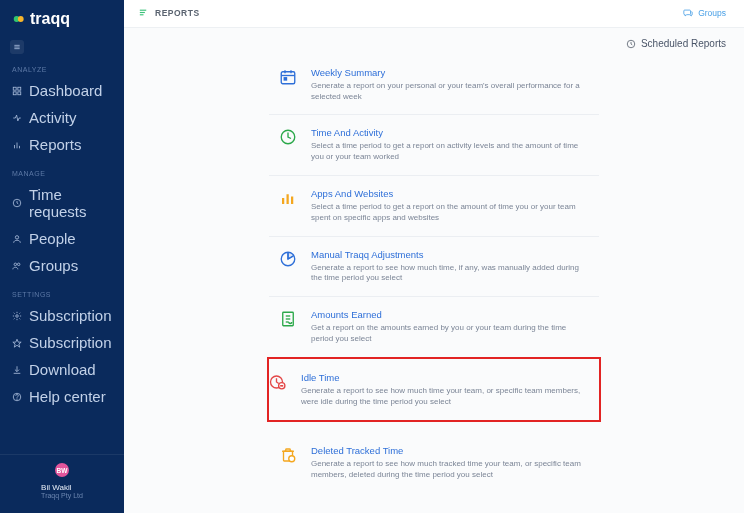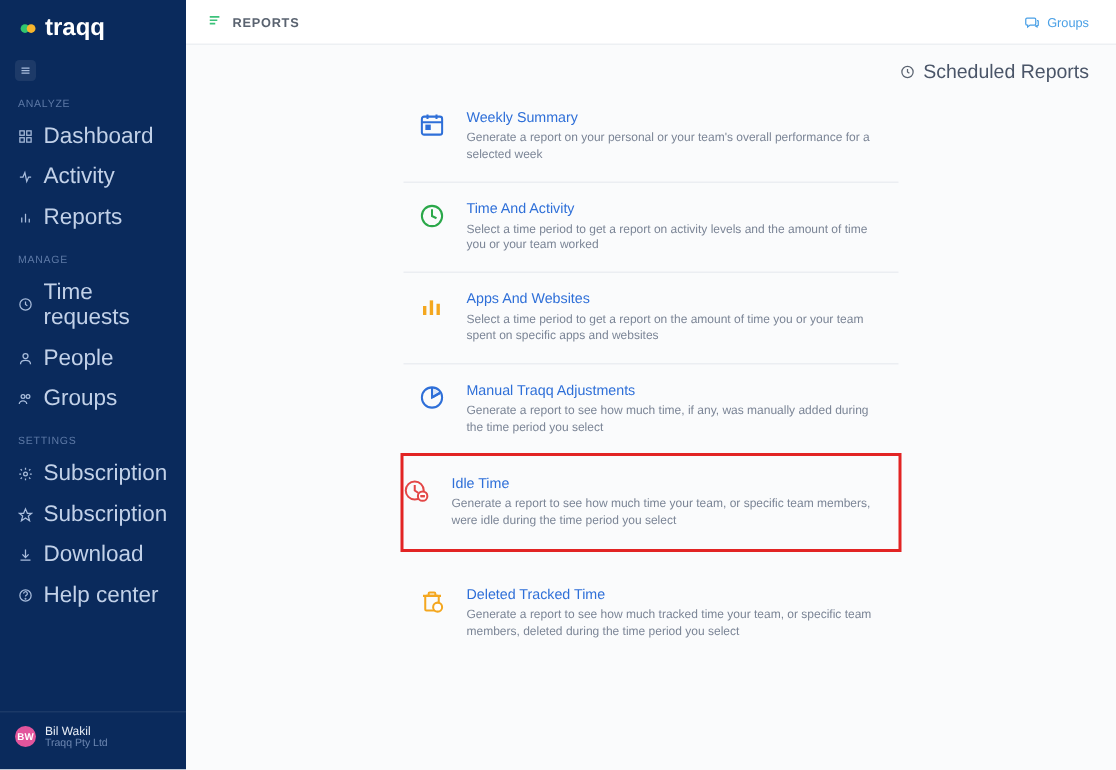--- a/index.html
+++ b/index.html
@@ -63,20 +63,21 @@
 
     .sidebar-footer {
       position: absolute;
       bottom: 6px;
       left: 0; right: 0;
       border-top: 1px solid rgba(255,255,255,.07);
       padding: 8px 10px;
       display: flex;
       align-items: center;
       gap: 6px;
+      flex-direction: column;
     }
     .avatar {
       width: 14px; height: 14px; border-radius: 50%;
       background: #e2559c;
       display: flex; align-items: center; justify-content: center;
       color: #fff; font-size: 6.5px; font-weight: 600;
     }
     .user-text { display: flex; flex-direction: column; }
     .user-name { color: #e8eef7; font-size: 8px; }
     .user-company { color: #6c86b0; font-size: 7px; }
@@ -100,21 +101,21 @@
     .topbar-left { display: flex; align-items: center; gap: 6px; }
     .topbar-title { color: #5a6370; font-size: 8.5px; font-weight: 600; letter-spacing: .5px; }
     .support-btn { display: flex; align-items: center; gap: 5px; color: #4aa0e6; font-size: 8.5px; cursor: pointer; }
     .support-btn svg { width: 10px; height: 10px; }
 
     .subheader {
       display: flex;
       justify-content: flex-end;
       padding: 10px 18px 6px;
     }
-    .scheduled { display: flex; align-items: center; gap: 5px; color: #4a5568; font-size: 13px; cursor: pointer; }
+    .scheduled { display: flex; align-items: flex-end; gap: 5px; color: #4a5568; font-size: 10px; cursor: pointer; }
     .scheduled svg { width: 10px; height: 10px; }
 
     .report-list {
       margin: 0 auto;
       width: 330px;
       display: flex;
       flex-direction: column;
     }
     .report-item {
       display: flex;
@@ -342,20 +343,33 @@
         <div class="report-item">
     <div class="report-icon"><svg viewBox="0 0 24 24" fill="none" stroke="#2e6fd8" stroke-width="1.8">
               <circle cx="12" cy="12" r="9"></circle>
               <path d="M12 3v9l7-4" fill="#2e6fd8" fill-opacity=".15"></path>
               <line x1="12" y1="12" x2="12" y2="3"></line>
               <line x1="12" y1="12" x2="19" y2="8"></line>
             </svg></div>
     <div class="report-body">
       <div class="report-title">Manual Traqq Adjustments</div>
       <div class="report-desc">Generate a report to see how much time, if any, was manually added during the time period you select</div>
+    </div>
+        </div>
+        <div class="report-item">
+    <div class="report-icon"><svg viewBox="0 0 24 24" fill="none" stroke="#2ba84a" stroke-width="1.8">
+              <rect x="5" y="3" width="14" height="18" rx="1"></rect>
+              <line x1="9" y1="8" x2="15" y2="8"></line>
+              <line x1="9" y1="12" x2="15" y2="12"></line>
+              <line x1="9" y1="16" x2="13" y2="16"></line>
+              <path d="M13 16a2 2 0 1 0 4 0"></path>
+            </svg></div>
+    <div class="report-body">
+      <div class="report-title">Amounts Earned</div>
+      <div class="report-desc">Get a report on the amounts earned by you or your team during the time period you select</div>
     </div>
         </div>
         <div class="report-item highlight">
     <div class="report-icon"><svg viewBox="0 0 24 24" fill="none" stroke="#e34747" stroke-width="1.8">
               <circle cx="10" cy="12" r="8"></circle>
               <polyline points="10,7 10,12 13,14"></polyline>
               <circle cx="17" cy="17" r="4.2" fill="#fff" stroke="#e34747"></circle>
               <line x1="15.3" y1="17" x2="18.7" y2="17" stroke="#e34747"></line>
               <line x1="17" y1="15.3" x2="17" y2="18.7" stroke="#e34747" opacity=".0"></line>
               <line x1="14.5" y1="17" x2="19.5" y2="17" stroke="#e34747" opacity="0"></line>

